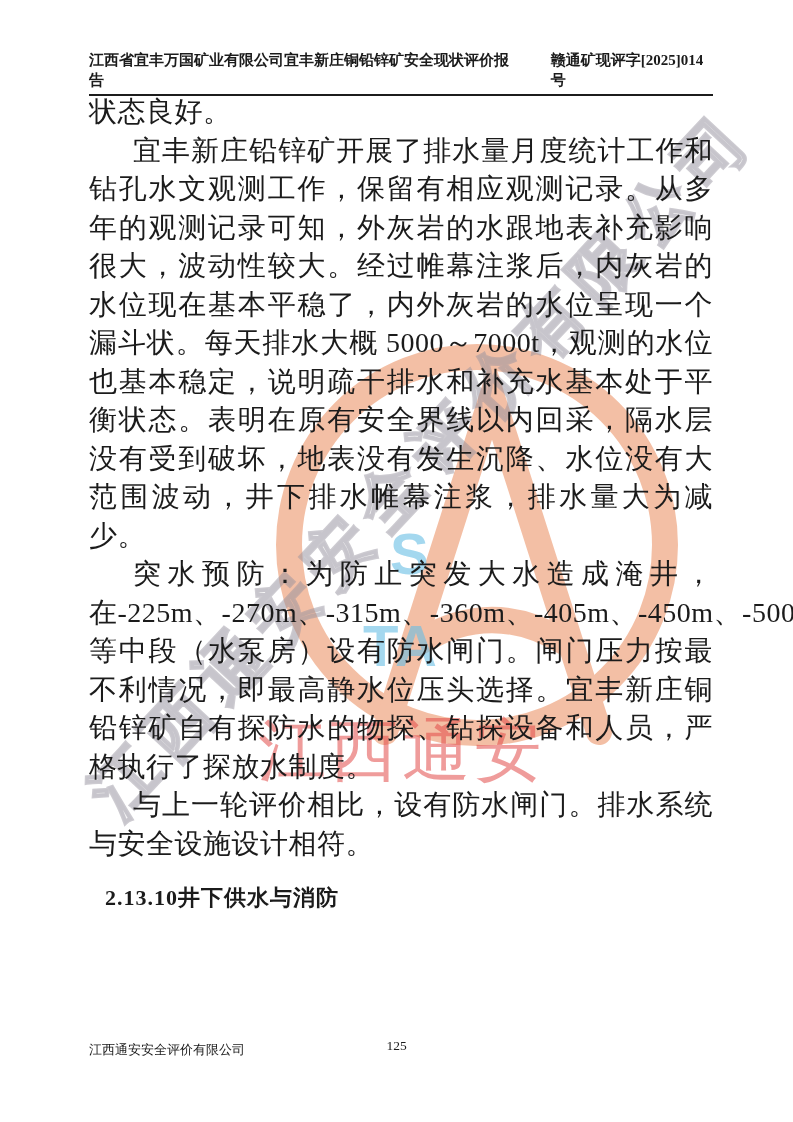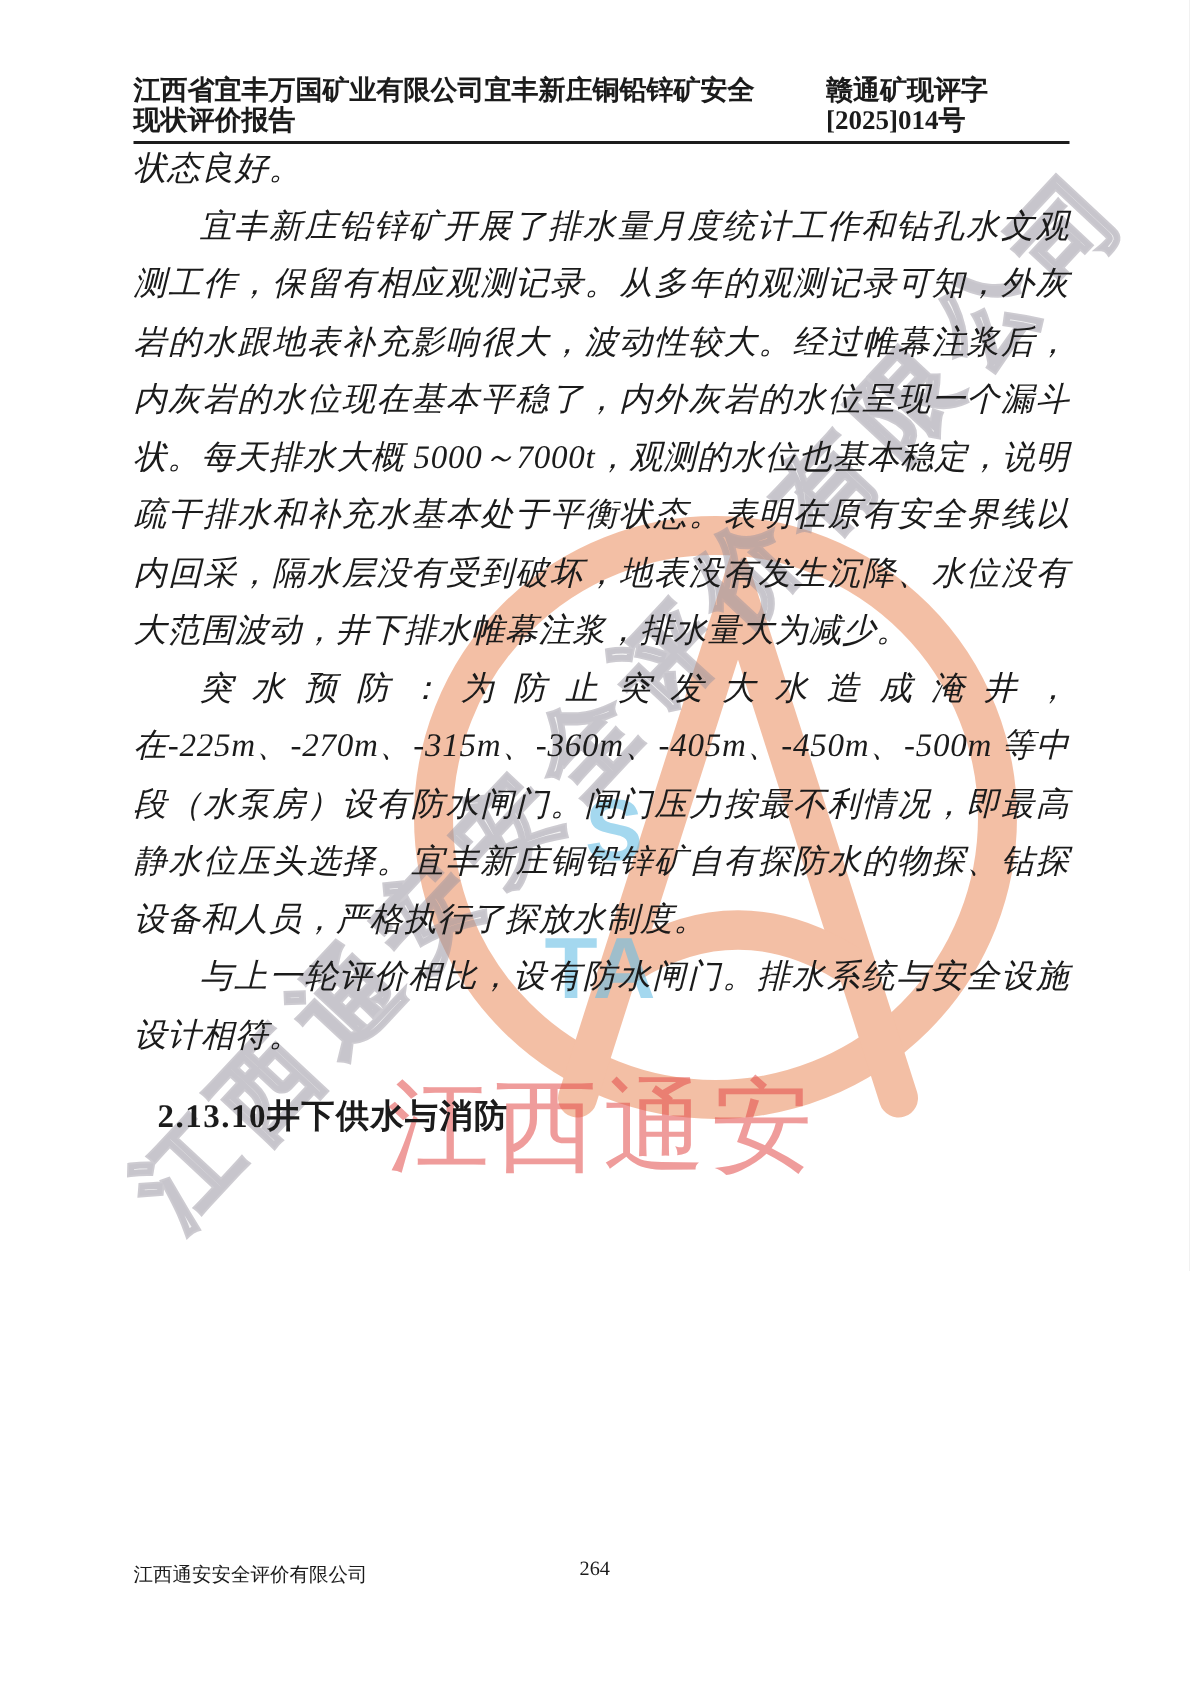--- a/index.html
+++ b/index.html
@@ -15,44 +15,43 @@
   }
   
   .hdr {
     position: absolute;
     left: 89px;
     top: 50px;
     width: 624px;
     display: flex;
     justify-content: space-between;
     align-items: flex-end;
-    font-size: 18px;
+    font-size: 15px;
     font-weight: 700;
     line-height: 20px;
     border-bottom: 2px solid #1c1c1c;
     padding-bottom: 4px;
     z-index: 2;
     gap: 40px;
   }
   
   .doc {
     position: absolute;
     left: 89px;
     top: 93px;
     width: 624px;
     z-index: 2;
   }
   .para {
     margin: 0;
-    font-size: 22px;
+    font-size: 28px;
     line-height: 38.5px;
     text-align: justify;
     text-indent: 44px;
     letter-spacing: 0.5px;
-    font-style: italic;
   }
   .para.no-indent { text-indent: 0; }
   .heading {
     margin: 16px;
     font-size: 22px;
     font-weight: 700;
     line-height: 38.5px;
     letter-spacing: 1px;
   }
   
@@ -130,16 +129,16 @@
   <main class="doc">
     <p class="para no-indent">状态良好。</p>
     <p class="para">宜丰新庄铅锌矿开展了排水量月度统计工作和钻孔水文观测工作，保留有相应观测记录。从多年的观测记录可知，外灰岩的水跟地表补充影响很大，波动性较大。经过帷幕注浆后，内灰岩的水位现在基本平稳了，内外灰岩的水位呈现一个漏斗状。每天排水大概 5000～7000t，观测的水位也基本稳定，说明疏干排水和补充水基本处于平衡状态。表明在原有安全界线以内回采，隔水层没有受到破坏，地表没有发生沉降、水位没有大范围波动，井下排水帷幕注浆，排水量大为减少。</p>
     <p class="para">突水预防：为防止突发大水造成淹井，在-225m、-270m、-315m、-360m、-405m、-450m、-500m 等中段（水泵房）设有防水闸门。闸门压力按最不利情况，即最高静水位压头选择。宜丰新庄铜铅锌矿自有探防水的物探、钻探设备和人员，严格执行了探放水制度。</p>
     <p class="para">与上一轮评价相比，设有防水闸门。排水系统与安全设施设计相符。</p>
     <h2 class="heading">2.13.10井下供水与消防</h2>
   </main>
 
   <footer class="ftr">
     <span class="company">江西通安安全评价有限公司</span>
-    <span class="pagenum">264</span>
+    <span class="pagenum">125</span>
   </footer>
 
 </div>
 
 </body></html>

